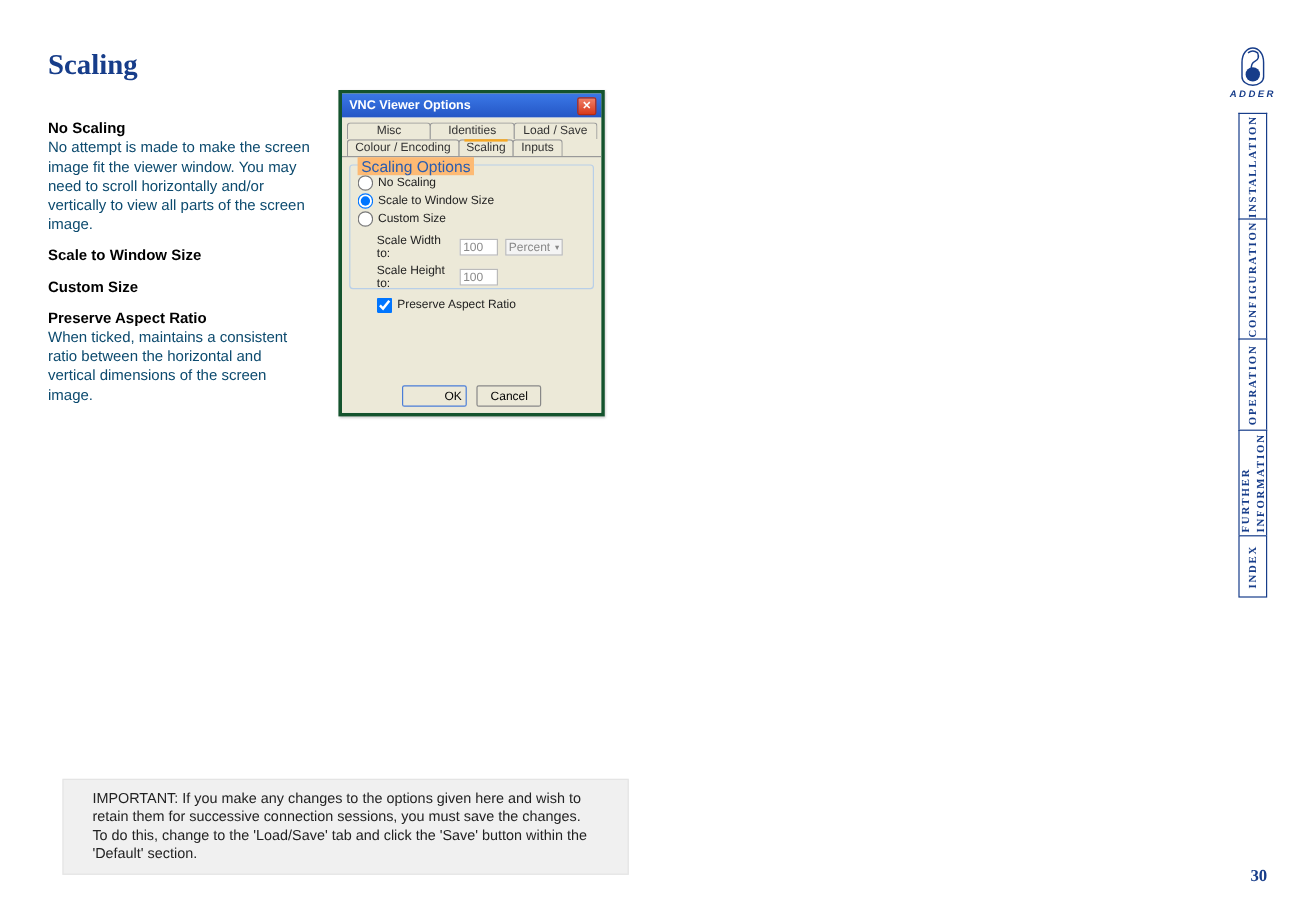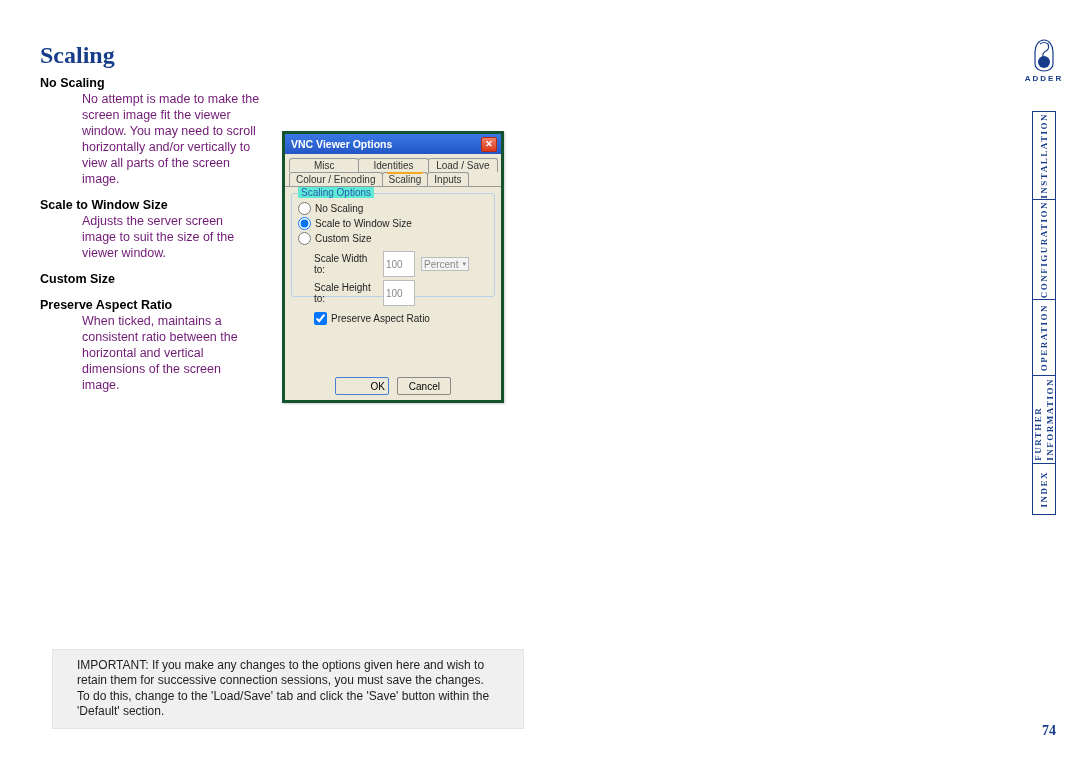--- a/index.html
+++ b/index.html
@@ -5,61 +5,61 @@
   * { box-sizing: border-box; margin: 0; padding: 0; }
   body { width: 1080px; height: 763px; background: #fff; font-family: "Segoe UI", Arial, sans-serif; position: relative; color: #222; }
   .page { padding: 42px 20px 0 40px; }
 
   h1.page-title { font-family: Georgia, 'Times New Roman', serif; color: #173D8A; font-size: 24px; font-weight: bold; margin-bottom: 6px; }
 
   .columns { display: flex; gap: 22px; align-items: flex-end; }
   .textcol { width: 220px; font-size: 12.5px; line-height: 1.28; }
   .textcol .block { margin-bottom: 10px; }
   .textcol h3 { font-size: 12.5px; font-weight: bold; margin-bottom: 0; color: #000; }
-  .textcol p { color: #701a75; margin-left: 42px; }
+  .textcol p { color: #0c4a6e; }
 
   
   .dialog { width: 222px; border: 3px solid #14532d; box-shadow: 1px 1px 2px rgba(0,0,0,0.2); font-size: 10px; }
   .dialog .titlebar { height: 20px; background: linear-gradient(#3b78e7, #2456c5); color: #fff; display: flex; align-items: center; justify-content: space-between; padding: 0 4px 0 6px; font-size: 10.5px; font-weight: bold; }
   .dialog .closebtn { width: 16px; height: 15px; background: linear-gradient(#f08068,#d83a1c); border: 1px solid #b82a10; border-radius:2px; color:#fff; display:flex; align-items:center; justify-content:center; font-size: 9px; font-weight: bold; cursor:pointer; }
 
   .tabsrow { background: #ece9d8; padding: 4px 4px 0 4px; }
   .tabs { display:flex; gap:0; font-size:10px; }
   .tabs .tab { border:1px solid #999; border-bottom:none; background:#ece9d8; padding:1px 6px; border-top-left-radius:3px; border-top-right-radius:3px; margin-right:-1px; cursor:pointer; white-space:nowrap; color:#333; }
   .tabs.row1 .tab { flex:1; text-align:center; }
   .tabs .tab.active { position:relative; z-index:2; }
   .tabs .tab.active::after { content:""; position:absolute; left:4px; right:4px; top:-1px; height:2px; background:#f6a823; }
 
   .panel { background:#ece9d8; border-top:1px solid #999; padding:6px; height:214px; position:relative; }
   .group { border:1px solid #b8cfe8; border-radius:3px; padding:8px 6px 10px; position:relative; height:104px; }
-  .group .legend { position:absolute; top:-7px; left:6px; background:#5eead4; padding:0 3px; color:#2a5db0; font-size:10px; }
+  .group .legend { position:absolute; top:-7px; left:6px; background:#fdba74; padding:0 3px; color:#2a5db0; font-size:13px; }
   .radios label { display:flex; align-items:center; gap:4px; margin-bottom:2px; cursor:pointer; }
   .radios input[type=radio] { margin:0; }
   .sizefields { margin:6px 0 0 16px; display:grid; grid-template-columns: 65px 34px 50px; row-gap:3px; column-gap:4px; align-items:center; font-size:10px; }
-  .sizefields input[type=text] { width:32px; height:14px; font-size:10px; border:1px solid #bbb; padding:12px 2px; background:#fff; color:#888; }
+  .sizefields input[type=text] { width:32px; height:14px; font-size:10px; border:1px solid #bbb; padding:0 2px; background:#fff; color:#888; }
   .sizefields .unit { width:48px; height:14px; border:1px solid #bbb; background:#f4f4f4; font-size:10px; color:#888; display:flex; align-items:center; justify-content:space-between; padding:0 2px; }
   .sizefields .unit .arrow { font-size:7px; color:#888; }
   .aspect { display:flex; align-items:center; gap:4px; margin-left:16px; margin-top:6px; font-size:10px; }
   .aspect input[type=checkbox]{ margin:0; }
 
   .dlgbuttons { position:absolute; bottom:5px; left:0; right:0; text-align:center; }
   .dlgbuttons button { width:54px; height:18px; font-size:10px; background:#ece9d8; border:1px solid #888; border-radius:2px; margin:0 3px; cursor:pointer; }
   .dlgbuttons button.ok { border:1.5px solid #4a7dd8;padding-left:32px; }
 
   
   .important { position:absolute; left:52px; bottom:34px; width:472px; background:#f0f0f0; border:1px solid #e4e4e4; padding:8px 24px; font-size:12px; line-height:1.3; color:#222; }
 
   
   .pagenum { position:absolute; right:24px; bottom:24px; font-family: Georgia, serif; font-weight:bold; font-size:14px; color:#173D8A; }
 
   
   .sidebar { position:absolute; right:14px; top:38px; width:44px; display:flex; flex-direction:column; align-items:center; }
   .logo { width:30px; height:34px; margin-bottom:2px; }
   .logo svg { width:100%; height:100%; }
-  .logolabel { font-size:8px; letter-spacing:2px; font-weight:bold; color:#173D8A; margin-bottom:28px; font-family: Arial, sans-serif; text-align:center; }
+  .logolabel { font-size:8px; letter-spacing:2px; font-weight:bold; color:#173D8A; margin-bottom:11px; font-family: Arial, sans-serif; text-align:center;font-style:italic; }
   .navbox { border:1px solid #173D8A; border-bottom:none; display:flex; align-items:center; justify-content:center; width:24px; }
   .nav-installation{ height:88px; }
   .nav-configuration{ height:100px; }
   .nav-operation{ height:76px; }
   .nav-further{ height:88px; }
   .nav-index{ height:52px; border-bottom:1px solid #173D8A; }
   .navbox span, .navbox .dbl span { writing-mode: vertical-rl; transform: rotate(180deg); font-family: Georgia, serif; font-size:9px; letter-spacing:1.5px; color:#173D8A; font-weight:bold; }
   .navbox .dbl { display:flex; gap:2px; }
   .navbox.active { background:#fff; }
   .navbox.active span { font-weight:bold; }
@@ -71,21 +71,20 @@
   <h1 class="page-title">Scaling</h1>
 
   <div class="columns">
     <div class="textcol">
       <div class="block">
         <h3>No Scaling</h3>
         <p>No attempt is made to make the screen image fit the viewer window. You may need to scroll horizontally and/or vertically to view all parts of the screen image.</p>
       </div>
       <div class="block">
         <h3>Scale to Window Size</h3>
-        <p>Adjusts the server screen image to suit the size of the viewer window.</p>
       </div>
       <div class="block">
         <h3>Custom Size</h3>
       </div>
       <div class="block">
         <h3>Preserve Aspect Ratio</h3>
         <p>When ticked, maintains a consistent ratio between the horizontal and vertical dimensions of the screen image.</p>
       </div>
     </div>
 
@@ -143,21 +142,21 @@
           <button class="ok">OK</button>
           <button>Cancel</button>
         </div>
       </div>
     </div>
   </div>
 </div>
 
 <div class="important">IMPORTANT: If you make any changes to the options given here and wish to retain them for successive connection sessions, you must save the changes. To do this, change to the 'Load/Save' tab and click the 'Save' button within the 'Default' section.</div>
 
-<div class="pagenum">74</div>
+<div class="pagenum">30</div>
 
 <div class="sidebar">
   <div class="logo">
     <svg viewBox="0 0 30 34">
         <path d="M15 2 C20 2 24 7 24 14 L24 26 C24 30 20 33 15 33 C10 33 6 30 6 26 L6 14 C6 7 10 2 15 2 Z" fill="none" stroke="#173D8A" stroke-width="1.2"></path>
         <path d="M11 6 Q15 3 19 6 Q21 11 17 13 Q13 15 14 20" fill="none" stroke="#173D8A" stroke-width="1.2"></path>
         <circle cx="15" cy="24" r="6" fill="#173D8A"></circle>
       </svg>
   </div>
   <div class="logolabel">ADDER</div>

